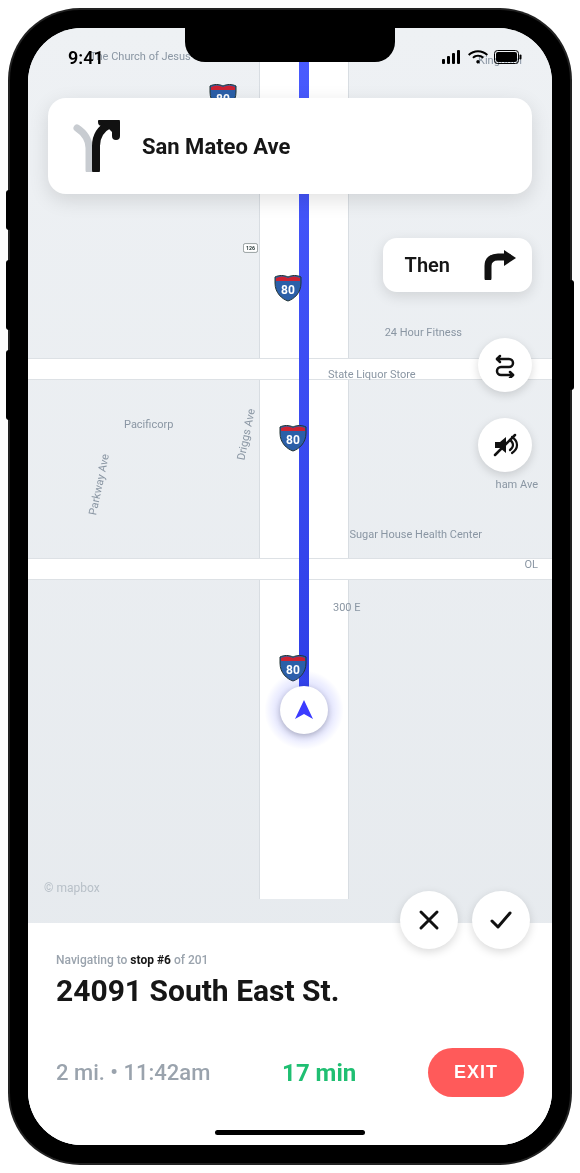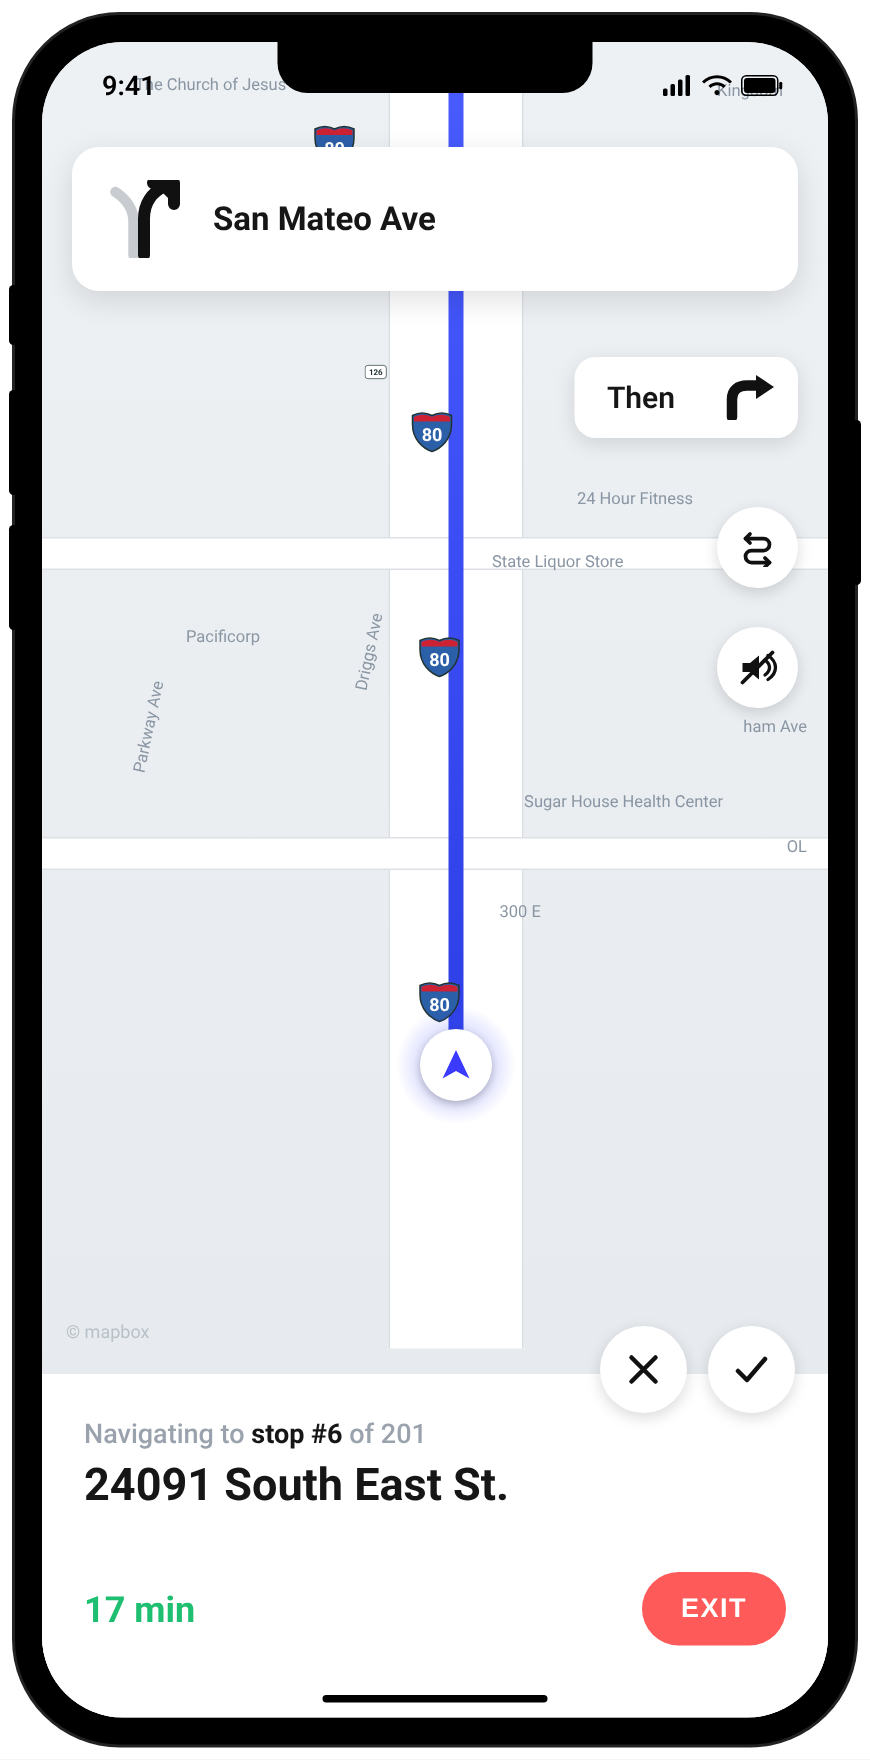--- a/index.html
+++ b/index.html
@@ -222,21 +222,21 @@
 .sheet-fab {
   width: 58px; height: 58px;
   background: #fff;
   border-radius: 50%;
   box-shadow: 0 3px 10px rgba(0,0,0,0.15);
   display: flex;
   align-items: center;
   justify-content: center;
 }
 .nav-status {
-  font-size: 18px;
+  font-size: 12px;
   color: #9aa3ad;
   font-weight: 500;
   margin-top: 8px;
 }
 .nav-status .stop { color: #161616; font-weight: 700; }
 .dest-addr {
   font-size: 30px;
   font-weight: 700;
   color: #161616;
   margin-top: 6px;
@@ -428,20 +428,23 @@
             </svg>
         </div>
       </div>
 
       <div class="nav-status">
         <span>Navigating to </span><span class="stop">stop #6</span><span> of 201</span>
       </div>
       <div class="dest-addr">24091 South East  St.</div>
 
       <div class="bottom-row">
+        <div class="bottom-left">
+          <span>2 mi.</span><span> • </span><span>11:42am</span>
+        </div>
         <div class="bottom-eta">17 min</div>
         <button class="exit-btn">EXIT</button>
       </div>
     </div>
 
     <div class="home-indicator"></div>
   </div>
 </div>
 
 </body></html>

